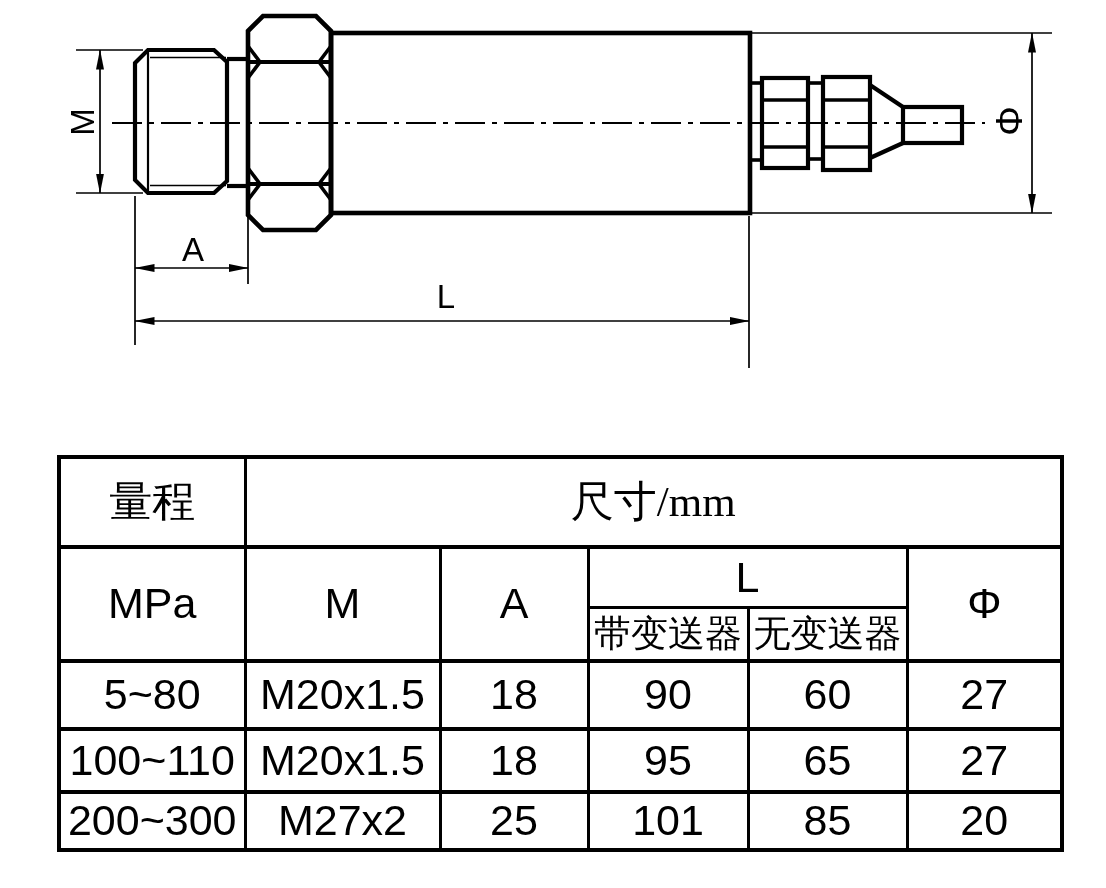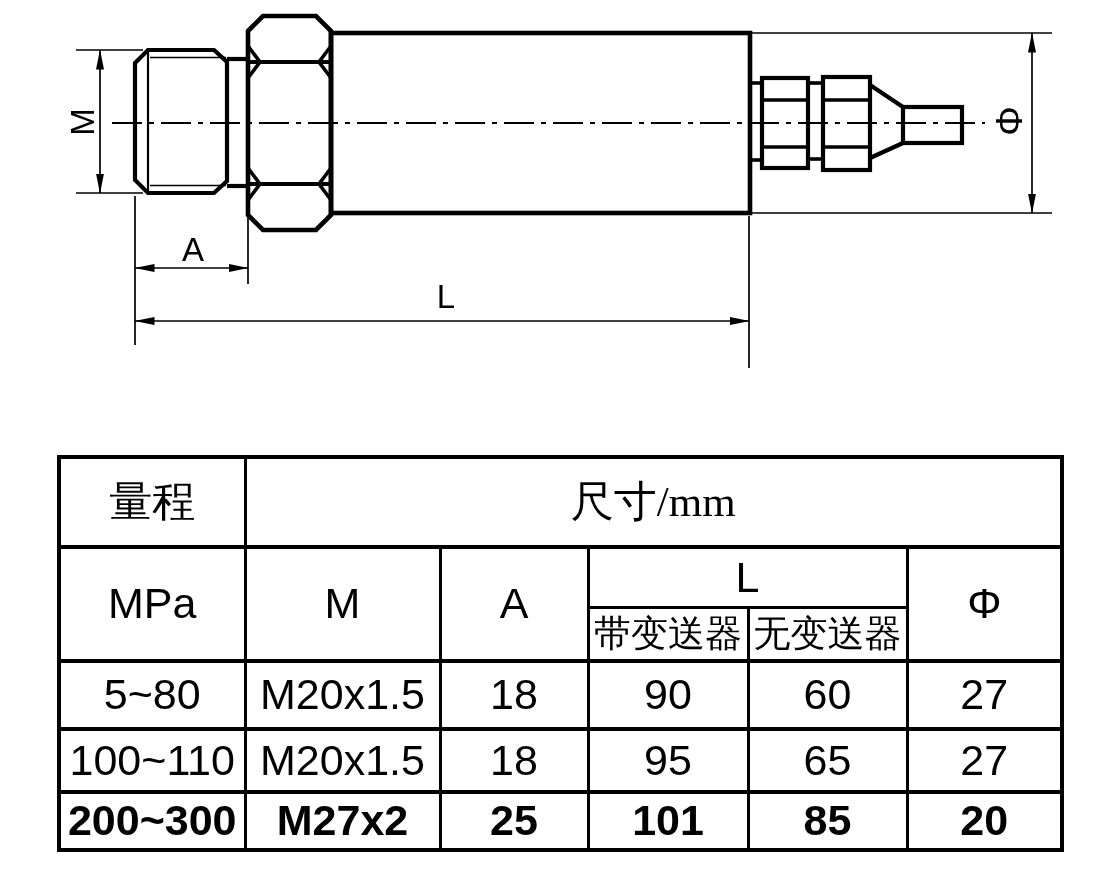--- a/index.html
+++ b/index.html
@@ -49,21 +49,21 @@
   #dim-table tr.r1 td { border-bottom-width: 4px; }
   #dim-table tr.r3 td { border-bottom-width: 4px; }
   #dim-table tr.dr td { border-top-width: 4px; border-bottom-width: 4px; }
   #dim-table td.l-head { border-bottom-width: 3px; }
   #dim-table tr.r3 td.sub { border-top-width: 3px; font-size: 37px; }
   tr.r1 { height: 90px; font-family: Liberation Serif, serif; }
   tr.r2 { height: 60px; }
   tr.r3 { height: 46px; }
   tr.d1 { height: 68px; }
   tr.d2 { height: 63px; }
-  tr.d3 { height: 58px; font-weight: bold; }
+  tr.d3 { height: 58px; }
 </style>
 </head>
 <body>
 
 <div id="stage">
 
   <svg id="drawing-svg" width="1106" height="440" viewBox="0 0 1106 440">
     <defs>
       <marker id="arr" markerWidth="21" markerHeight="9" refX="19.5" refY="4" orient="auto-start-reverse" markerUnits="userSpaceOnUse">
         <path d="M0,0 L20,4 L0,8 Z" fill="#000"></path>

